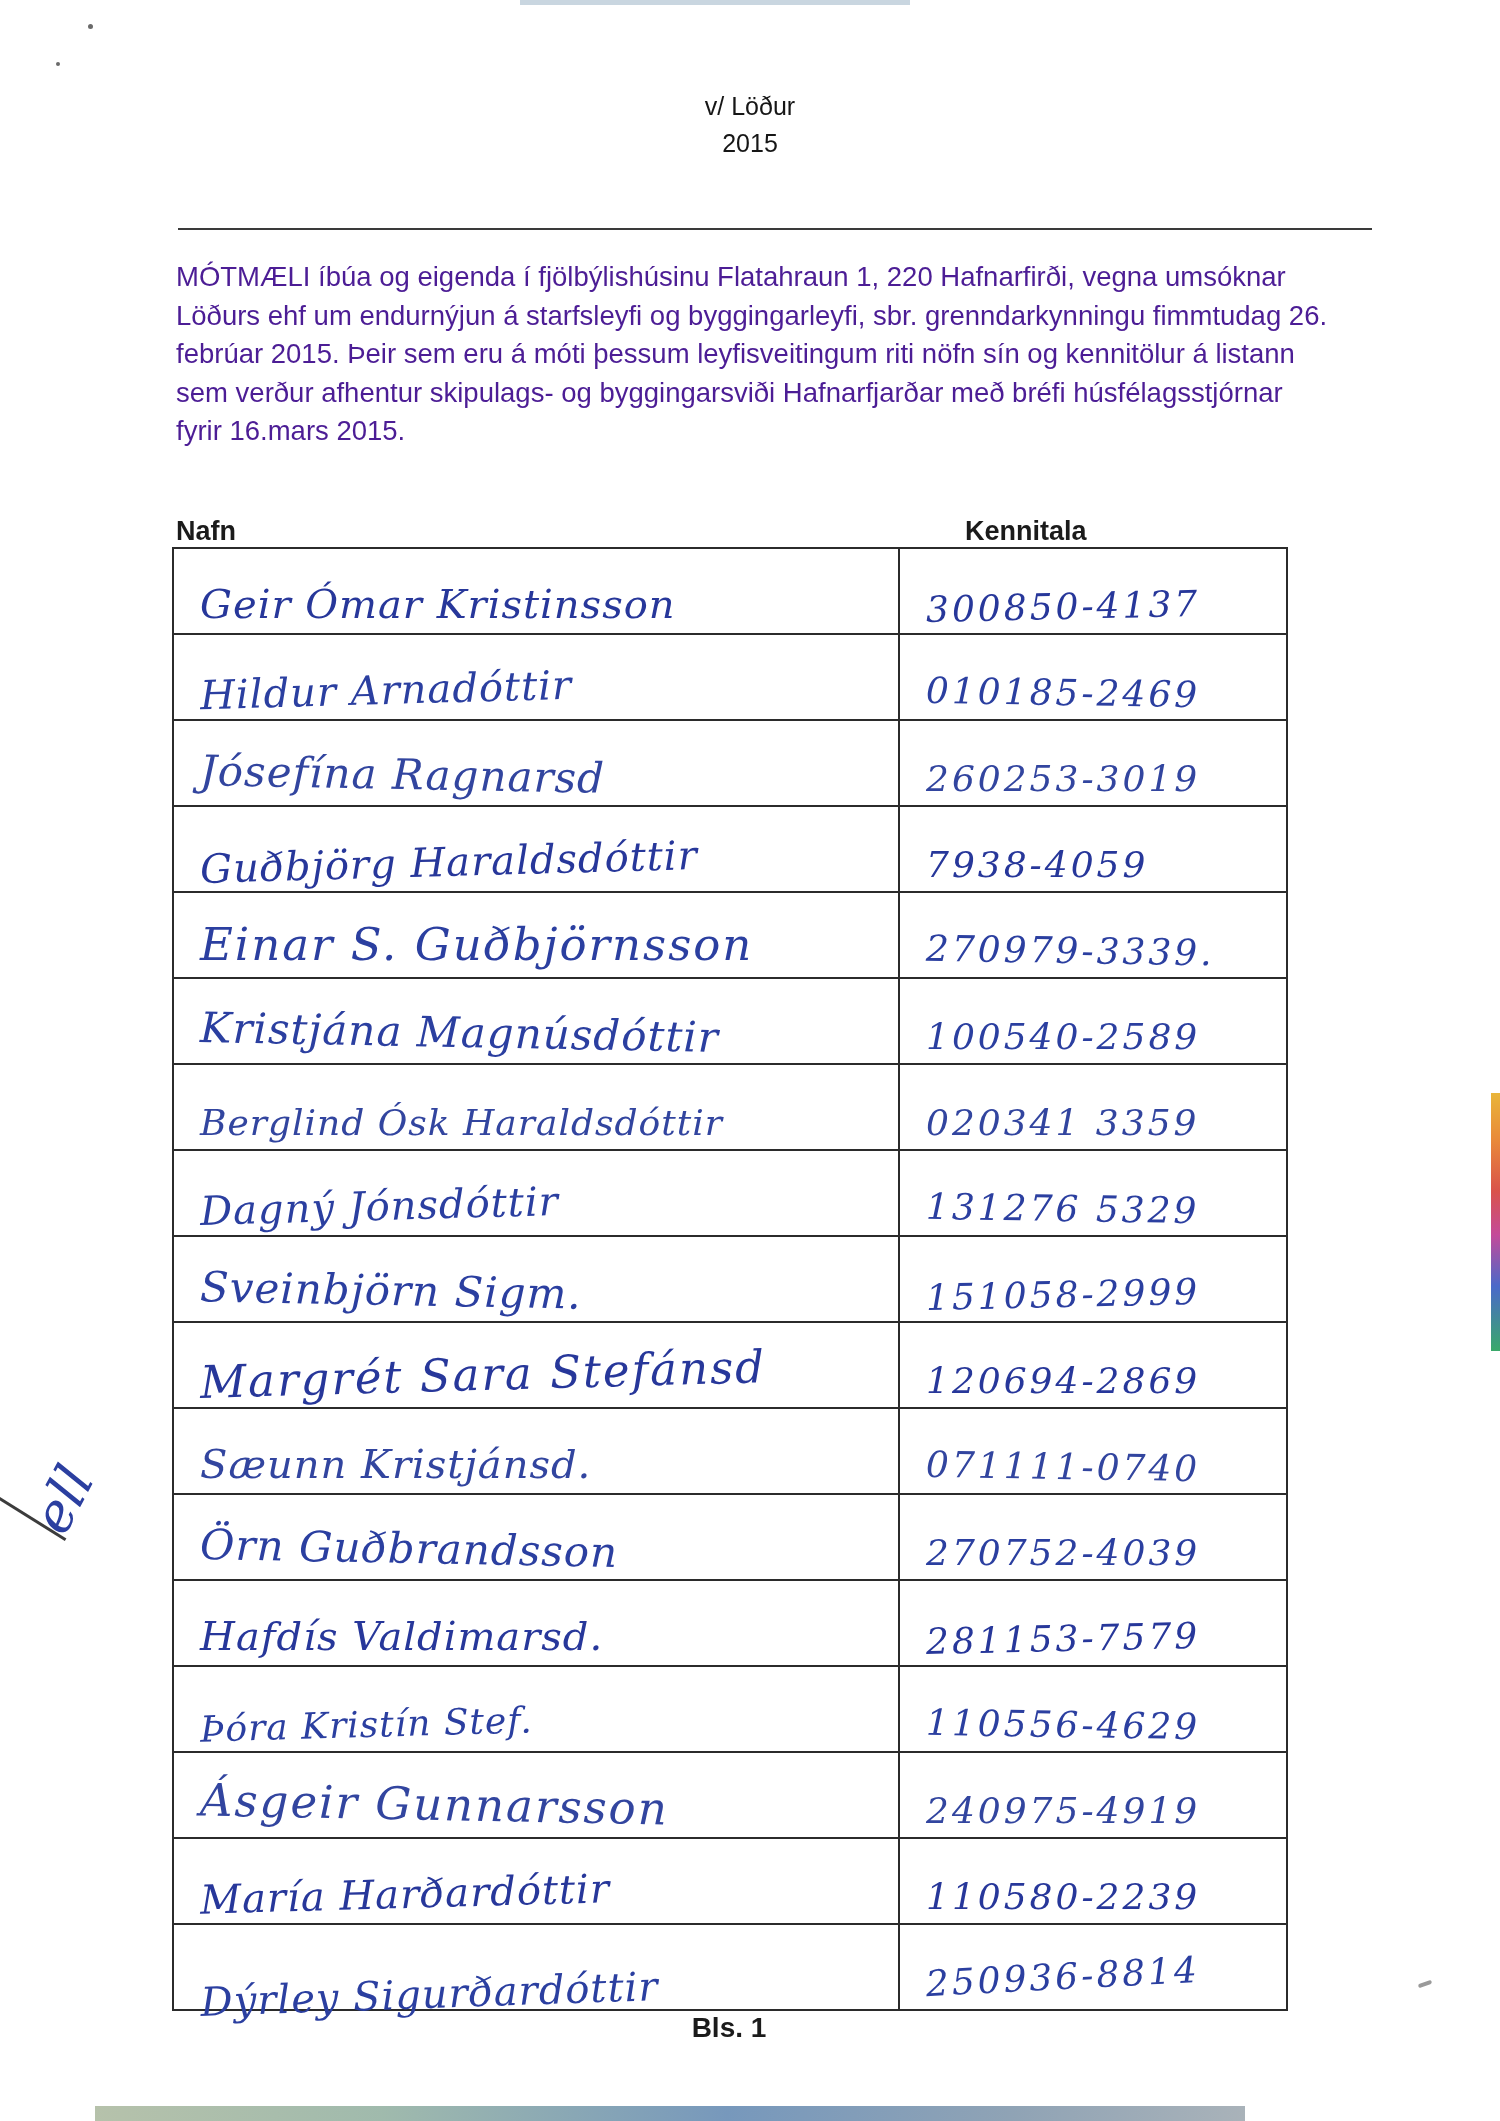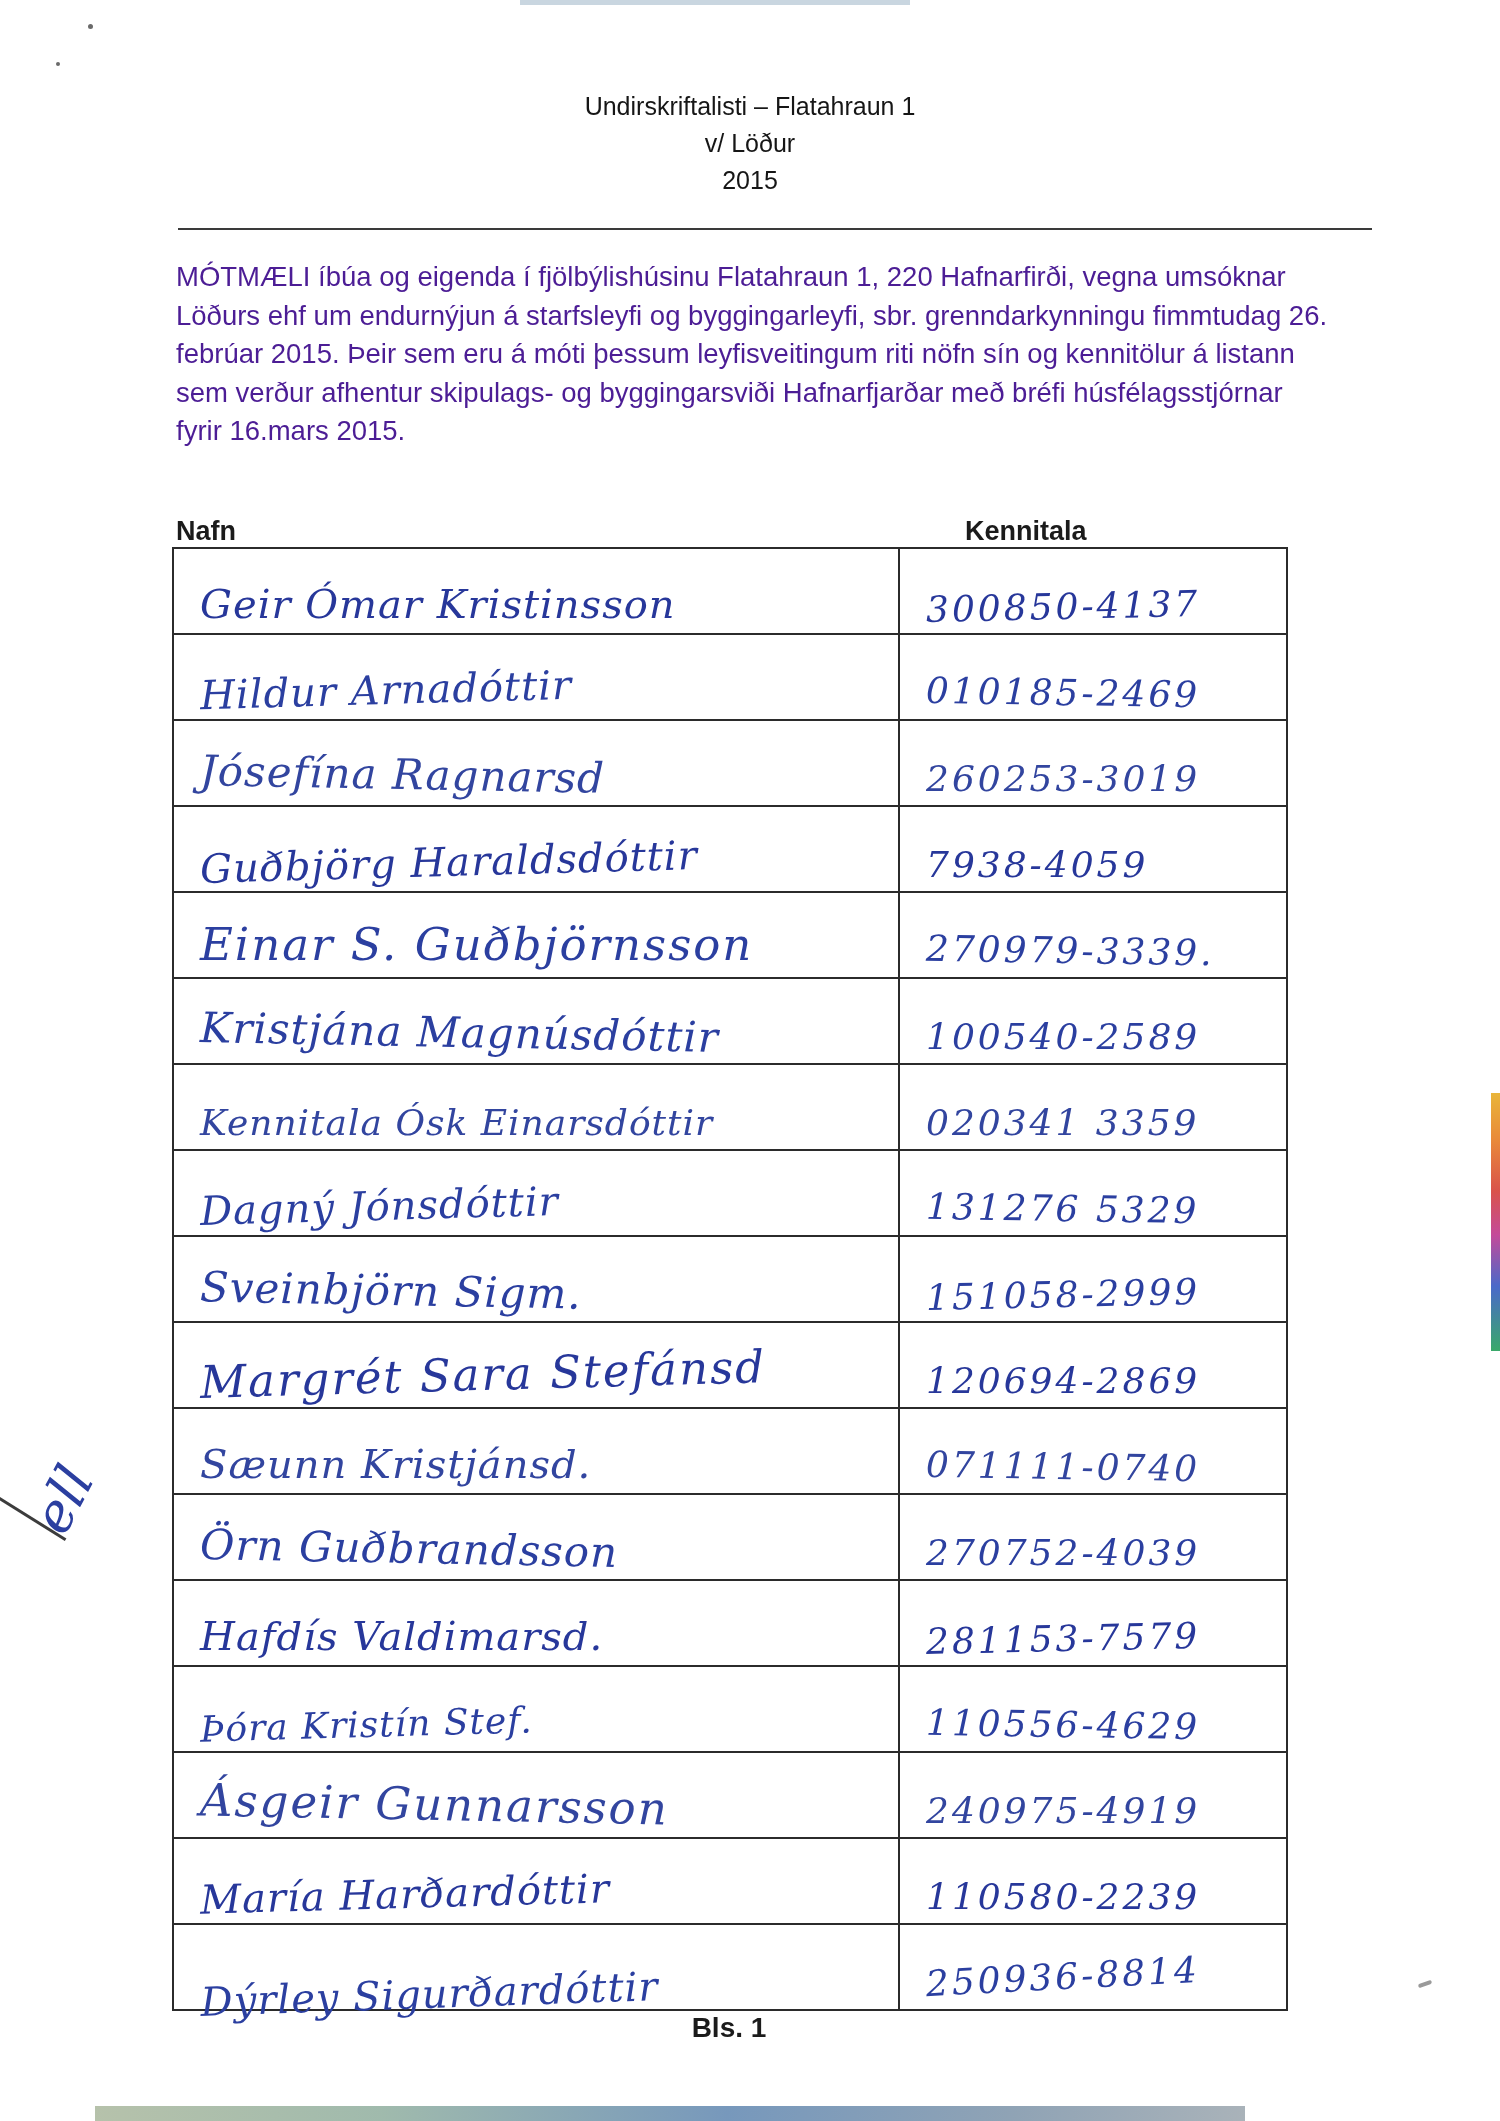--- a/index.html
+++ b/index.html
@@ -72,21 +72,20 @@
 <body>
 
 <div class="scan-page">
 
   <div class="top-edge-artifact"></div>
   <div class="speck s1"></div>
   <div class="speck s2"></div>
   <div class="speck s3"></div>
 
   <header class="doc-header">
-    <div>Undirskriftalisti – Flatahraun 1</div>
     <div>v/ Löður</div>
     <div>2015</div>
   </header>
 
   <div class="rule"></div>
 
   <p class="body-text">MÓTMÆLI íbúa og eigenda í fjölbýlishúsinu Flatahraun 1, 220 Hafnarfirði, vegna umsóknar Löðurs ehf um endurnýjun á starfsleyfi og byggingarleyfi, sbr. grenndarkynningu fimmtudag 26. febrúar 2015. Þeir sem eru á móti þessum leyfisveitingum riti nöfn sín og kennitölur á listann sem verður afhentur skipulags- og byggingarsviði Hafnarfjarðar með bréfi húsfélagsstjórnar fyrir 16.mars 2015.</p>
 
   <div class="col-header name">Nafn</div>
   <div class="col-header id">Kennitala</div>
@@ -140,21 +139,21 @@
         <tr>
     <td class="sig-name-cell">
       <span class="hw sig-name">Kristjána Magnúsdóttir</span>
     </td>
     <td class="sig-kt-cell">
       <span class="hw sig-kt">100540-2589</span>
     </td>
   </tr>
         <tr>
     <td class="sig-name-cell">
-      <span class="hw sig-name">Kennitala Ósk Einarsdóttir</span>
+      <span class="hw sig-name">Berglind Ósk Haraldsdóttir</span>
     </td>
     <td class="sig-kt-cell">
       <span class="hw sig-kt">020341 3359</span>
     </td>
   </tr>
         <tr>
     <td class="sig-name-cell">
       <span class="hw sig-name">Dagný Jónsdóttir</span>
     </td>
     <td class="sig-kt-cell">

